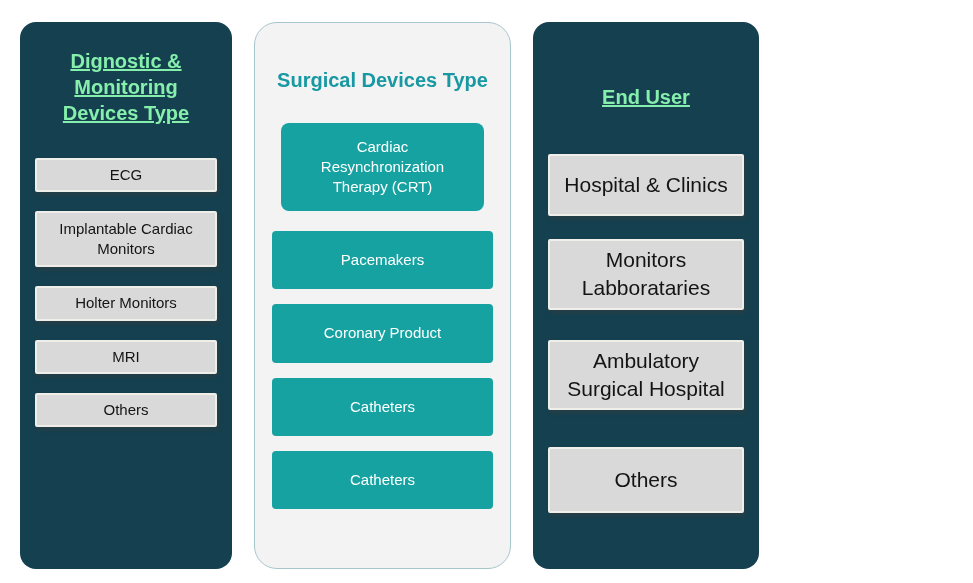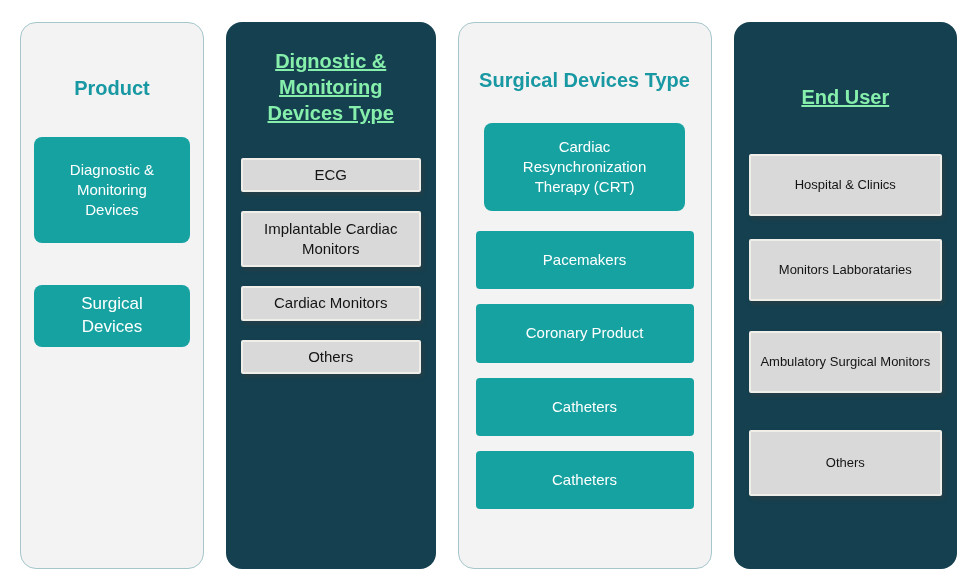--- a/index.html
+++ b/index.html
@@ -19,21 +19,21 @@
     display:flex;
     flex-direction:column;
     align-items:center;
     height:547px;
   }
   .panel.light { background:#F3F3F3; border:1px solid #A5C6CB; }
   .panel.dark  { background:#15404F; }
 
   .col1 { width:186px; padding:0 13px; }
   .col2 { width:212px; padding:0 15px; }
-  .col3 { width:257px; padding:0 17px; }
+  .col3 { width:257px; padding:0 17px;border-radius:23px; }
   .col4 { width:226px; padding:0 15px; }
 
   .title {
     font-weight:bold;
     text-align:center;
     font-size:20px;
     line-height:1.3;
     width:100%;
   }
   .title.teal  { color:#1798A2; }
@@ -78,55 +78,51 @@
   .c2 .gray-box { margin-bottom:19px; }
   .h1 { min-height:34px; }
   .h2 { min-height:56px; }
 
   
   .c3-b1 { min-height:88px; width:92%; margin-bottom:20px; }
   .c3-b2 { min-height:74px; margin-bottom:14px; }
   .bar   { min-height:28px; margin-bottom:15px; padding:19px 8px; border-radius:4px; }
 
   
-  .c4-b { min-height:62px; font-size:13px; }
+  .c4-b { min-height:62px; font-size:21px; }
   .c4-g1 { margin-bottom:23px; }
   .c4-g2 { margin-bottom:30px; }
   .c4-g3 { margin-bottom:37px; }
   .c4-b4 { min-height:66px; }
 </style>
 </head>
 <body>
 
 <div class="canvas">
 
-  <section class="panel light col1">
-    <h2 class="title teal t-col1">Product</h2>
-    <div class="box teal-box c1-b1">Diagnostic &amp; Monitoring Devices</div>
-    <div class="box teal-box c1-b2">Surgical Devices</div>
-  </section>
 
   <section class="panel dark col2 c2">
     <h2 class="title white t-col2">Dignostic &amp; Monitoring Devices Type</h2>
     <div class="box gray-box h1">ECG</div>
     <div class="box gray-box h2">Implantable Cardiac Monitors</div>
-    <div class="box gray-box h1">Cardiac Monitors</div>
+    <div class="box gray-box h1">Holter Monitors</div>
+    <div class="box gray-box h1">MRI</div>
     <div class="box gray-box h1">Others</div>
   </section>
 
   <section class="panel light col3">
     <h2 class="title teal t-col3">Surgical Devices Type</h2>
     <div class="box teal-box c3-b1">Cardiac Resynchronization Therapy (CRT)</div>
     <div class="box teal-box bar">Pacemakers</div>
     <div class="box teal-box bar">Coronary Product</div>
     <div class="box teal-box bar">Catheters</div>
     <div class="box teal-box bar">Catheters</div>
   </section>
 
   <section class="panel dark col4">
     <h2 class="title white t-col4">End User</h2>
     <div class="box gray-box c4-b c4-g1">Hospital &amp; Clinics</div>
     <div class="box gray-box c4-b c4-g2">Monitors Labborataries</div>
-    <div class="box gray-box c4-b c4-g3">Ambulatory Surgical Monitors</div>
+    <div class="box gray-box c4-b c4-g3">Ambulatory Surgical Hospital</div>
     <div class="box gray-box c4-b c4-b4">Others</div>
   </section>
 
 </div>
 
 </body></html>

